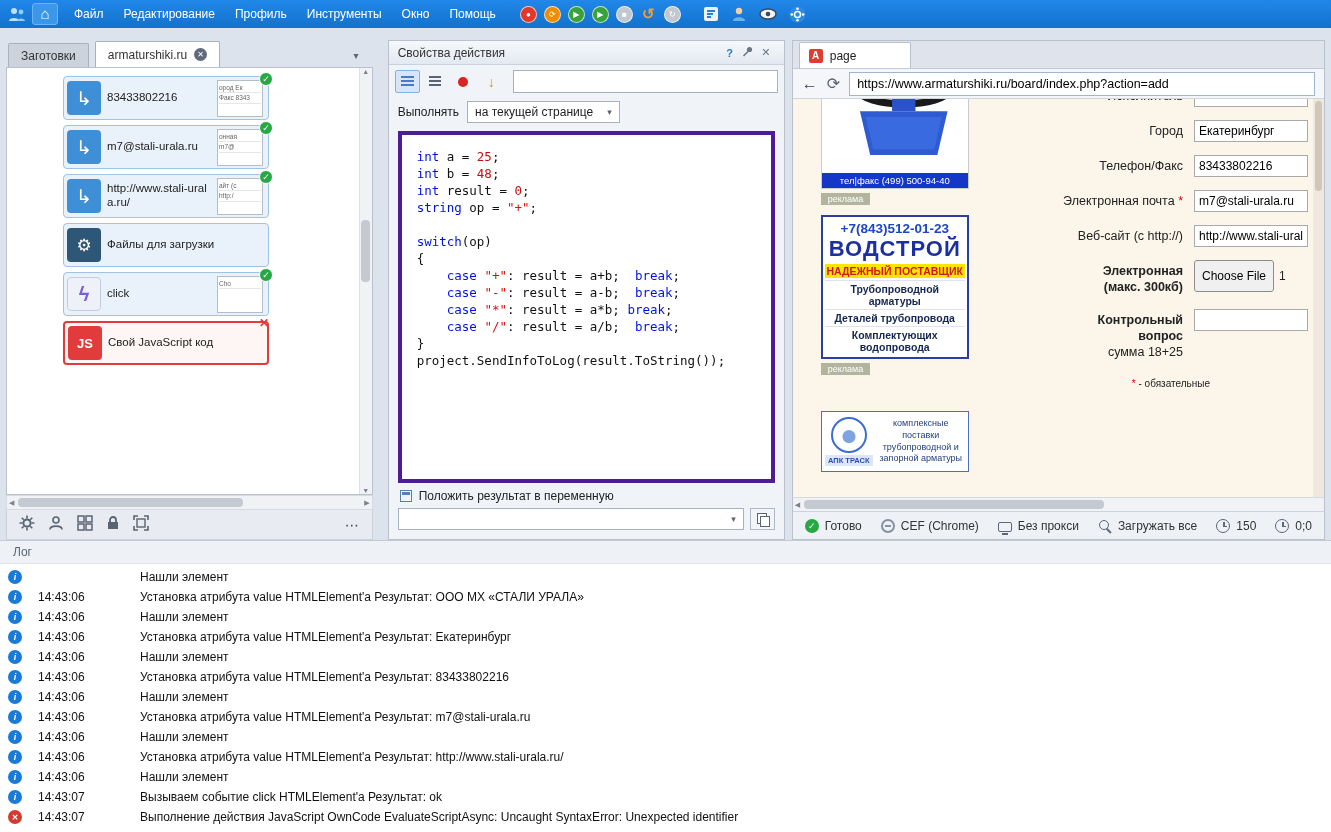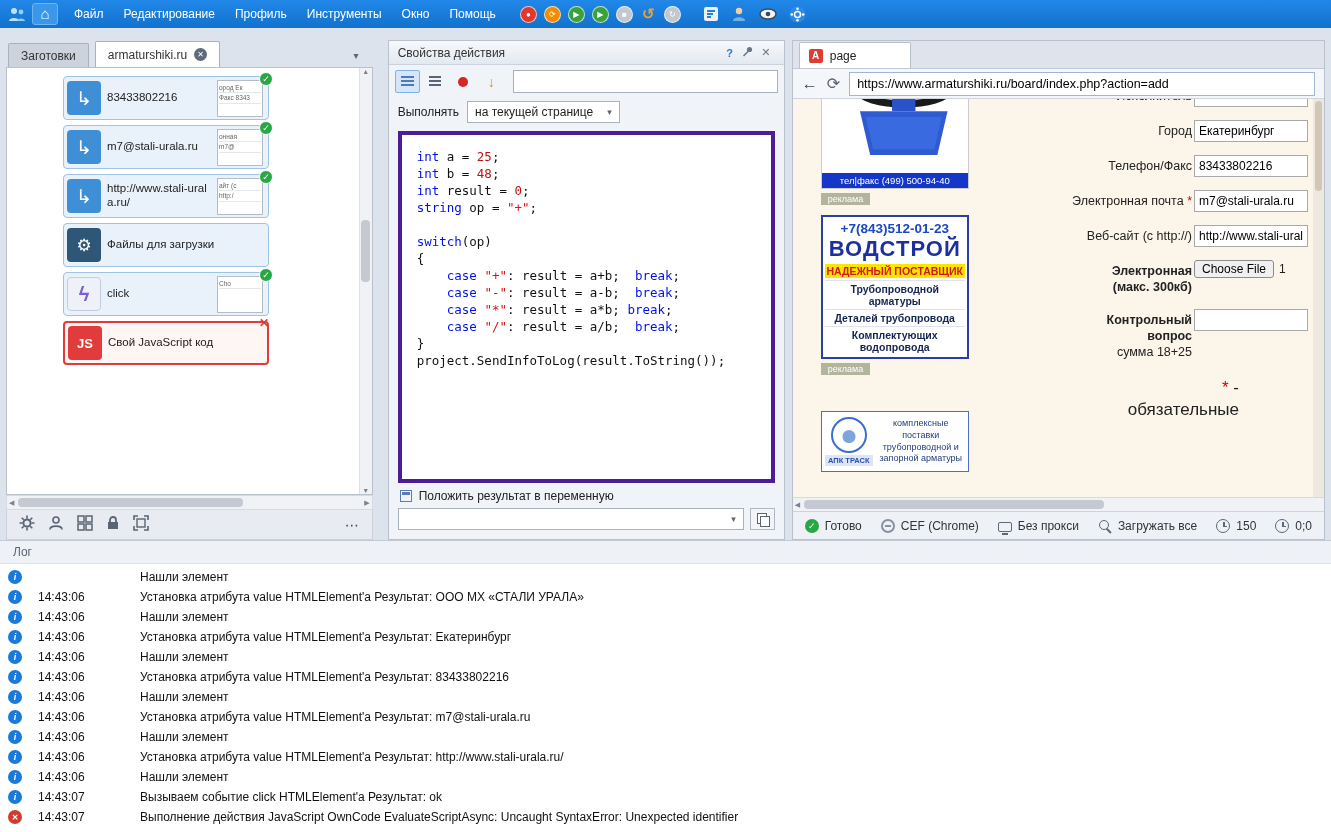--- a/index.html
+++ b/index.html
@@ -98,29 +98,29 @@
   .vod-name { color:#1c2f9e; font-weight:bold; font-size:22px; letter-spacing:1px; }
   .vod-tag { background:#ffe400; color:#d01818; font-weight:bold; font-size:10.5px; padding:1px 0; margin:2px 0; }
   .vod-line { color:#14254f; font-size:10.5px; font-weight:bold; padding:2px 0; border-top:1px solid #dde2ee; }
   .apk { width:148px; border:1px solid #4d6fc0; background:#fff; display:flex; gap:4px; padding:5px 3px; align-items:center; margin-top:32px; }
   .apk-logo { width:48px; text-align:center; flex-shrink:0; }
   .apk-circle { width:36px; height:36px; border:2px solid #3a6fd0; border-radius:50%; margin:0 auto 2px; background:radial-gradient(circle at 50% 55%, #7ea4e0 0 6px, #fff 7px); }
   .apk-name { font-size:7.5px; color:#2a50b0; font-weight:bold; background:#dce6f8; padding:1px 0; }
   .apk-text { flex:1; font-size:9px; color:#24407c; text-align:center; line-height:1.3; }
 
   .form-col { flex:1; display:flex; flex-direction:column; align-items:flex-end; padding-right:16px; margin-top:-14px; }
-  .form-row { display:flex; align-items:flex-start; gap:2px; margin-bottom:13px;justify-content:center; }
+  .form-row { display:flex; align-items:flex-start; gap:11px; margin-bottom:13px;justify-content:center; }
   .form-label { width:120px; text-align:right; font-size:12.5px; color:#222; line-height:1.3; padding-top:3px; }
   .form-label.bold { font-weight:bold; }
   .form-sub { font-weight:normal; }
   .req-star { color:#d00000; }
   .form-control { width:114px; display:flex; gap:5px; align-items:center; overflow:hidden; flex-shrink:0; }
   .form-input { width:114px; height:22px; border:1px solid #a9a9a9; background:#fff; font-size:12px; padding:0 4px; font-family:inherit; }
-  .file-btn { height:18px; border:1px solid #8c8c8c; background:#f0f0f0; border-radius:3px; font-size:12px; padding:0 7px; white-space:nowrap; font-family:inherit; }
-  .form-note { width:120px; text-align:right; font-size:17px; line-height:1.3; margin-top:4px; margin-right:69px; }
+  .file-btn { height:32px; border:1px solid #8c8c8c; background:#f0f0f0; border-radius:3px; font-size:12px; padding:0 7px; white-space:nowrap; font-family:inherit; }
+  .form-note { width:120px; text-align:right; font-size:10px; line-height:1.3; margin-top:4px; margin-right:98px; }
 
   .page-hscroll { height:14px; background:#f1f2f5; border-top:1px solid #d7dbe1; display:flex; align-items:center; font-size:7px; color:#7a828e; padding:0 2px; }
   .page-hscroll .h-thumb { width:300px; }
   .statusbar { height:28px; background:#eef1f6; border-top:1px solid #cdd3dc; display:flex; align-items:center; padding:0 12px; gap:19px; }
   .status-item { display:flex; align-items:center; gap:6px; font-size:12px; color:#333; white-space:nowrap; }
   .sicon { width:14px; height:14px; position:relative; display:inline-block; flex-shrink:0; }
   .sicon.check { background:#28a745; border-radius:50%; color:#fff; font-size:9px; line-height:14px; text-align:center; }
   .sicon.engine { border:2px solid #8792a2; border-radius:50%; }
   .sicon.engine::after { content:""; position:absolute; left:2px; right:2px; top:4px; height:2px; background:#8792a2; }
   .sicon.monitor { border:1.5px solid #5c6878; border-radius:2px; height:10px; margin-top:2px; }

